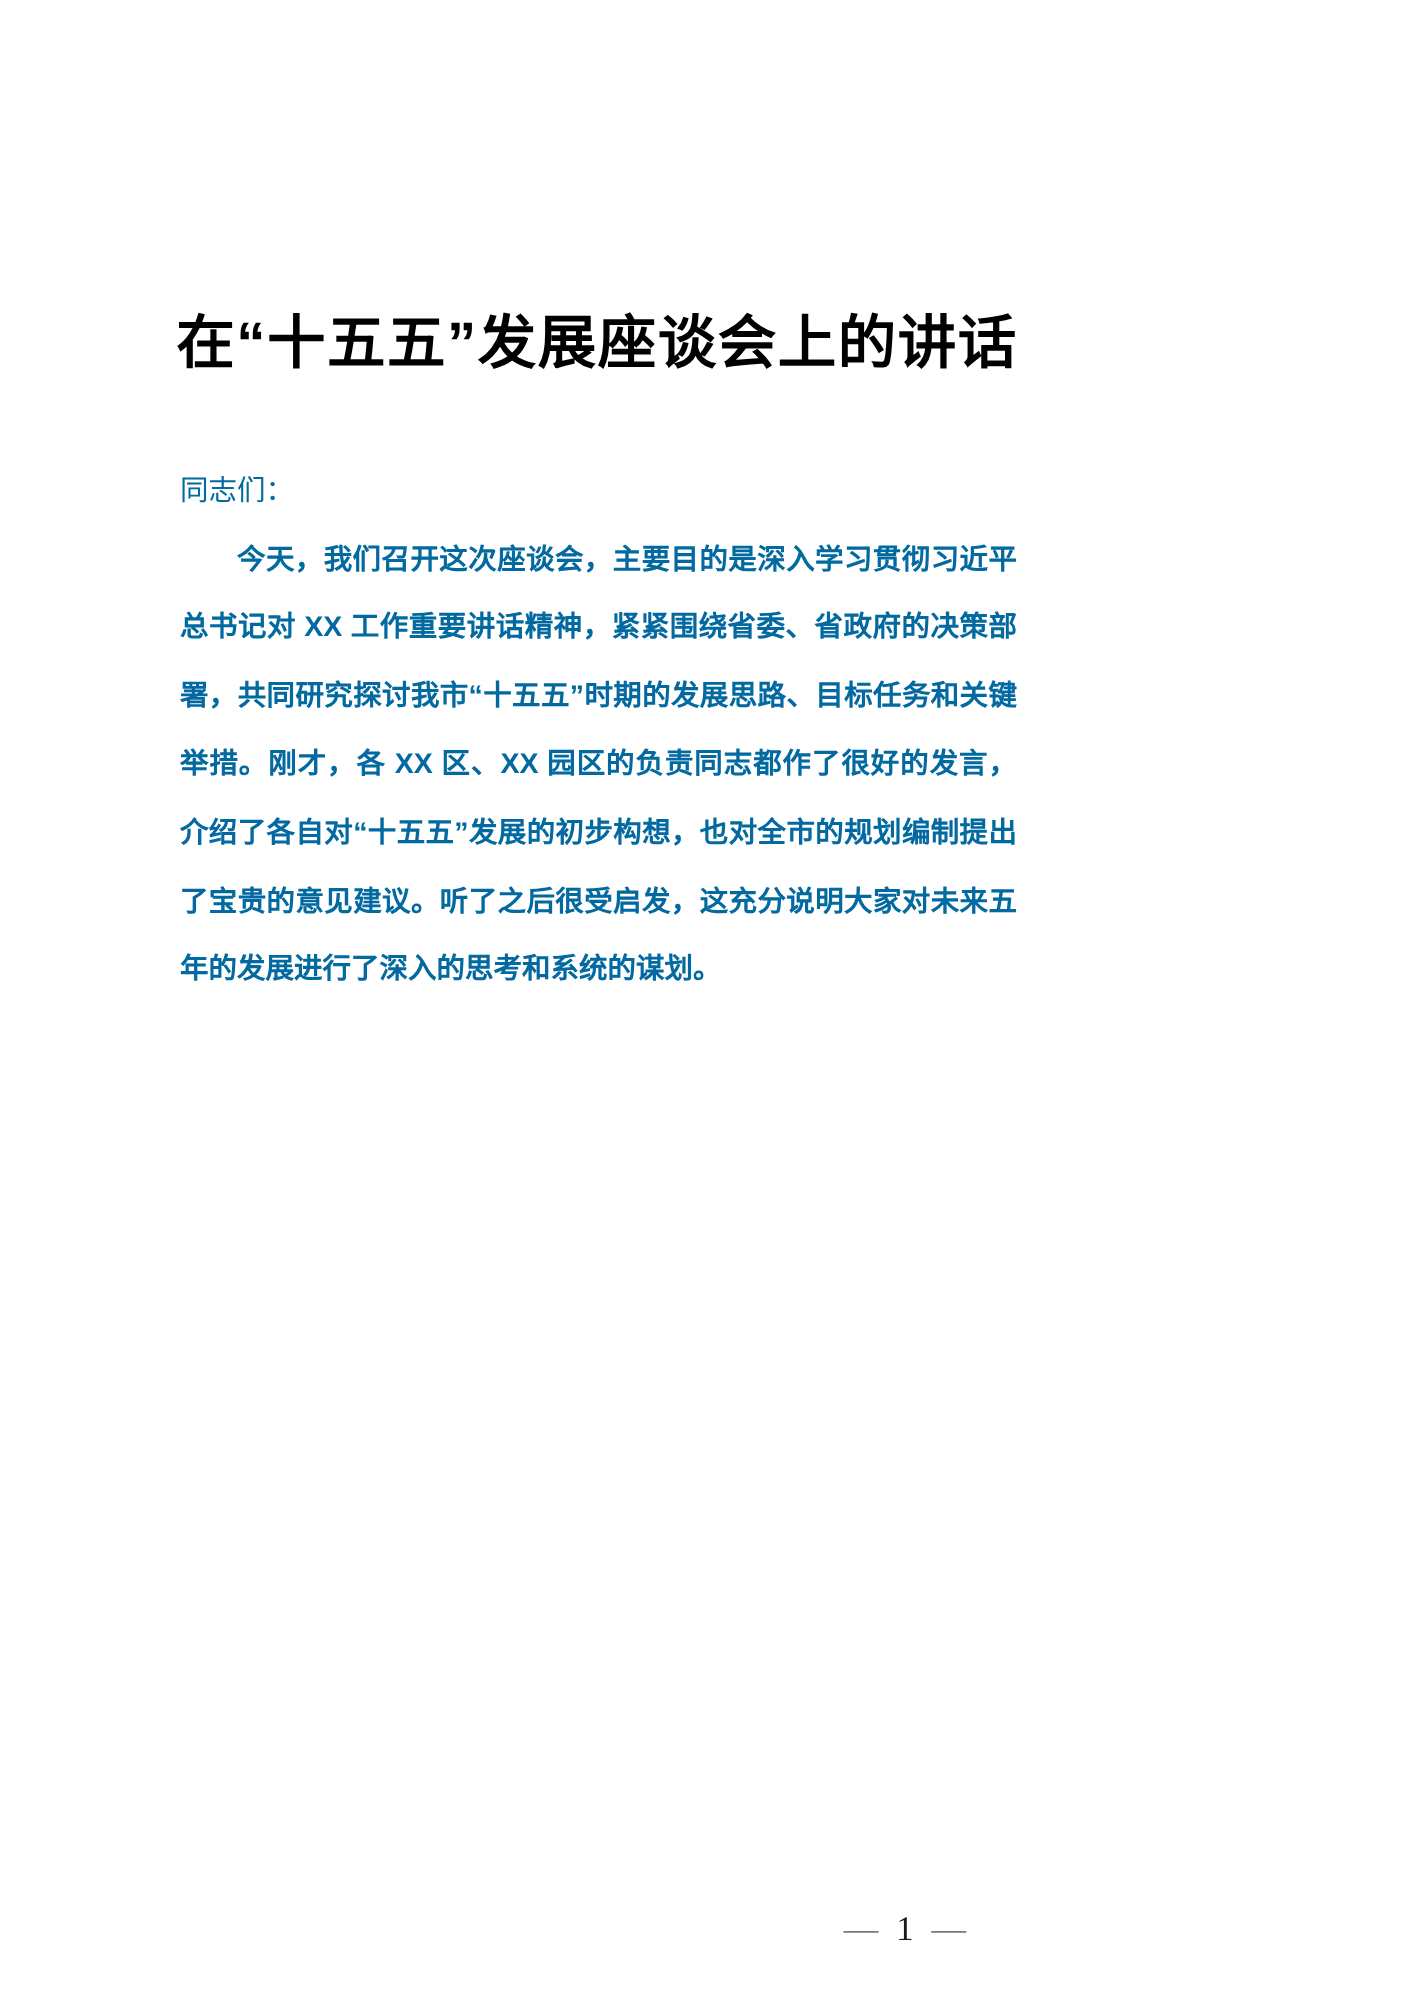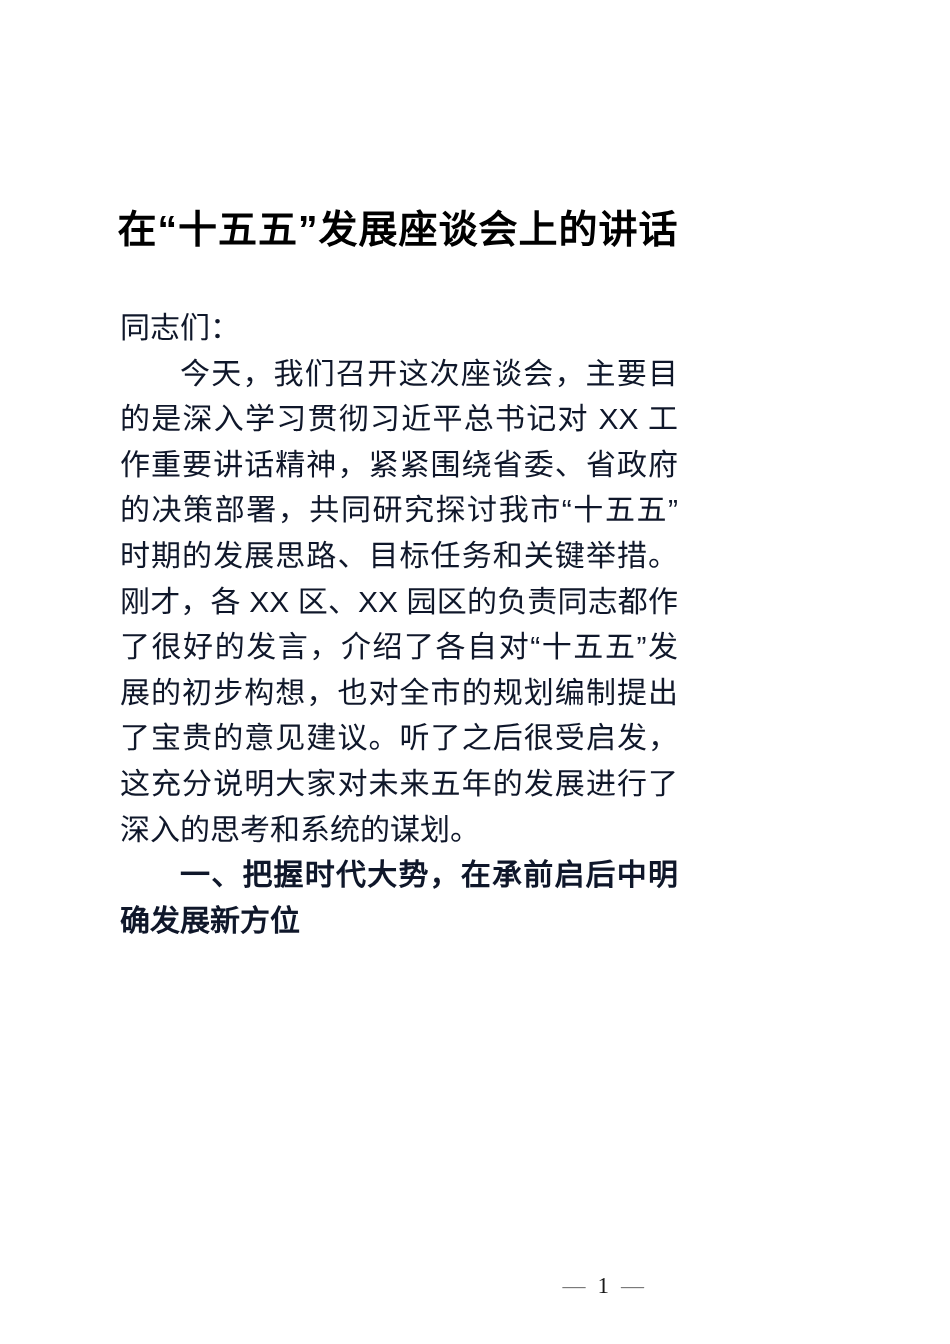--- a/index.html
+++ b/index.html
@@ -22,33 +22,34 @@
     padding-top: 172px;
     font-size: 39px;
     line-height: 46px;
     font-weight: 700;
     text-align: center;
     letter-spacing: 1px;
     color: #000000;
   }
   .content {
     margin: 52px 118px 0 120px; 
-    font-size: 30px;
+    font-size: 19px;
     line-height: 45.6px;
     text-align: justify;
-    color: #0f172a;
+    color: #0369a1;
   }
   .content p {
     margin: 0;
   }
   .salutation {
     text-indent: 0;
   }
   .para {
     text-indent: 2em;
+    font-weight: bold;
   }
   .section-heading {
     text-indent: 2em;
     font-weight: 700;
   }
   .page-footer {
     position: absolute;
     top: 1238px;
     right: 146px;
     font-family: "Liberation Serif", "DejaVu Serif", serif;
@@ -72,21 +73,20 @@
 
   <h1 class="doc-title">在“十五五”发展座谈会上的讲话</h1>
 
   <div class="content">
     <p class="salutation">同志们：</p>
 
     <p class="para">今天，我们召开这次座谈会，主要目的是深入学习贯彻习近平总书记对 XX 工作重要讲话精神，紧紧围绕省委、省政府的决策部署，共同研究探讨我市“十五五”时期的发展思路、目标任务和关键举措。刚才，各 XX 区、XX 园区的负责同志都作了很好的发言，介绍了各自对“十五五”发展的初步构想，也对全市的规划编制提出了宝贵的意见建议。听了之后很受启发，这充分说明大家对未来五年的发展进行了深入的思考和系统的谋划。</p>
 
 
 
-    <p class="section-heading">一、把握时代大势，在承前启后中明确发展新方位</p>
 
   </div>
 
   <div class="page-footer">
     <span class="dash">—</span><span class="page-num">1</span><span class="dash">—</span>
   </div>
 
 </div>
 
 </body></html>

